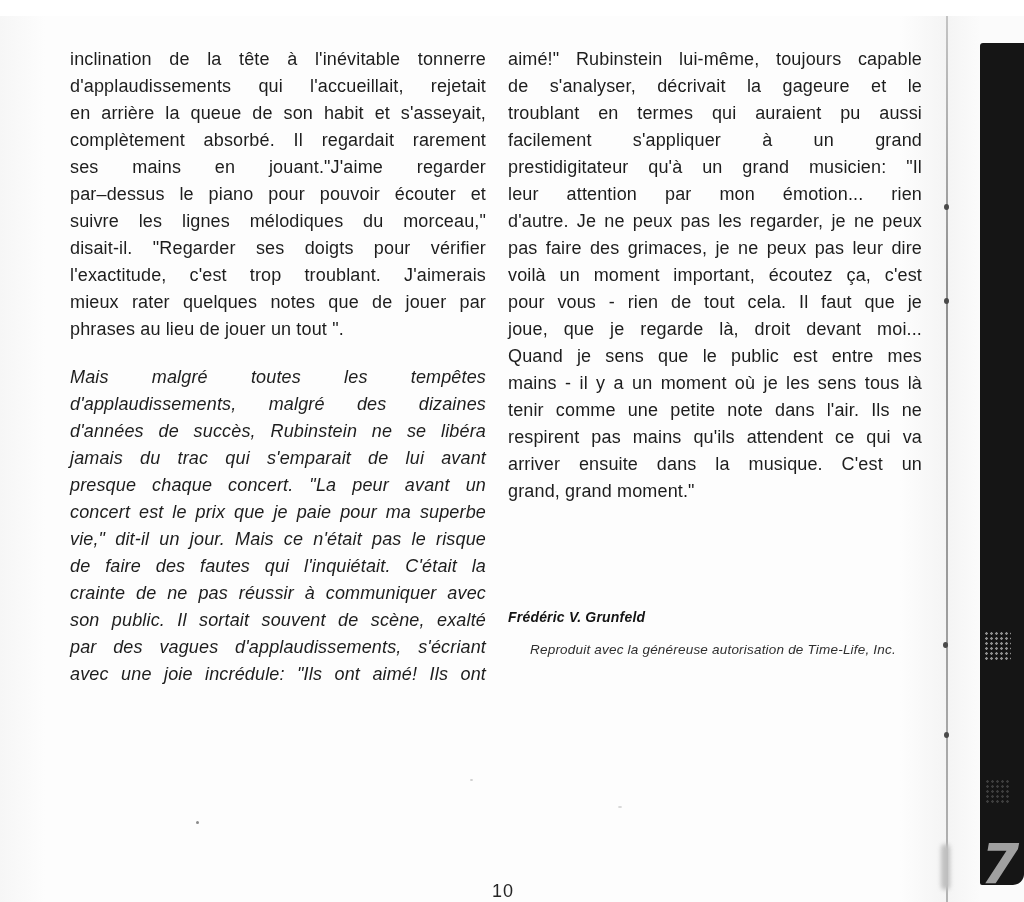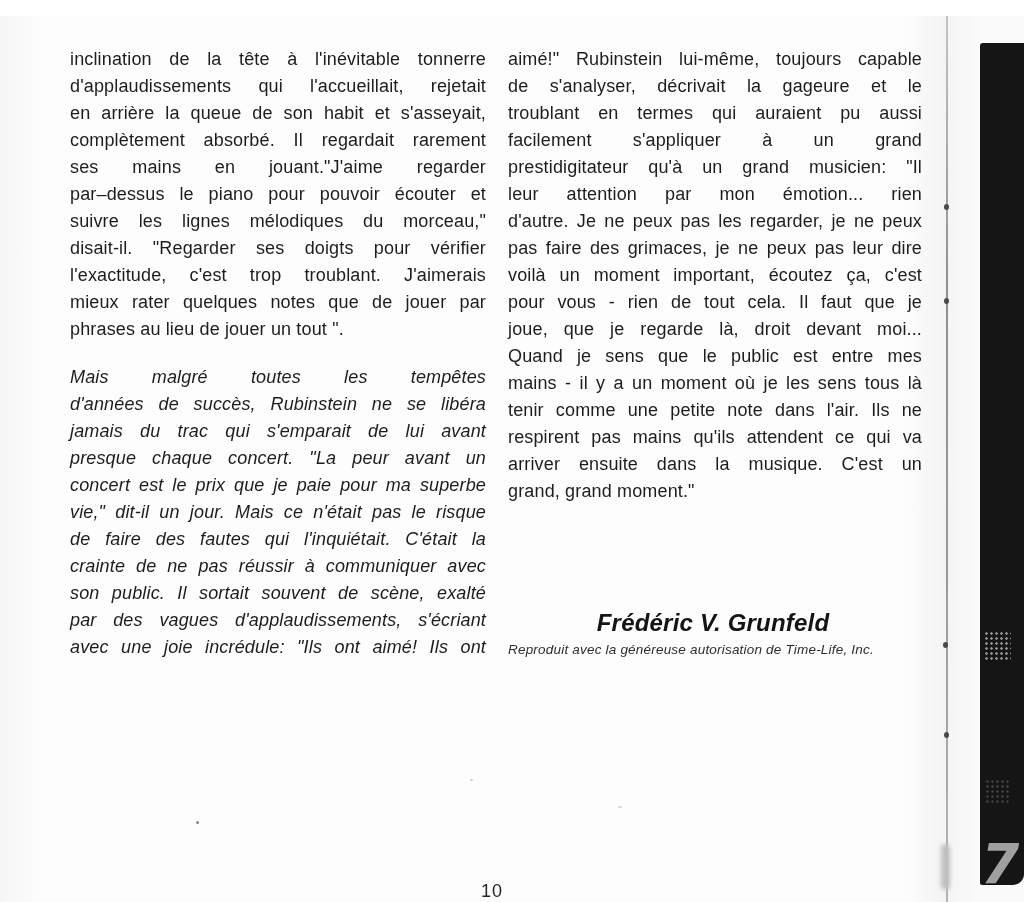--- a/index.html
+++ b/index.html
@@ -24,33 +24,33 @@
     line-height: 27px;
     color: #1d1d1d;
     letter-spacing: 0.15px;
     text-align: justify;
     text-align-last: justify;
     -webkit-font-smoothing: antialiased;
   }
   .line.last { text-align-last: left; }
   .signature {
     position: absolute; left: 508px; top: 593px; width: 410px;
-    text-align: center;
-    font-size: 24px; font-weight: bold; font-style: italic;
+    text-align: left;
+    font-size: 14px; font-weight: bold; font-style: italic;
     color: #141414; letter-spacing: 0.2px;
   }
   .attribution {
     position: absolute; left: 508px; top: 626px; width: 410px;
-    text-align: left;
+    text-align: center;
     font-size: 13.5px; font-style: italic;
     color: #2e2e2e; letter-spacing: 0.2px;
   }
   .page-number {
     position: absolute; left: 470px; top: 865px; width: 44px;
-    text-align: center;
+    text-align: right;
     font-size: 18px; color: #262626; letter-spacing: 1px;
   }
   
   .crease {
     position: absolute; left: 946px; top: 0; width: 2px; height: 902px;
     background: linear-gradient(180deg, #c4c4c4 0%, #8f8f8f 30%, #9c9c9c 65%, #b5b5b5 100%);
   }
   .crease-blob {
     position: absolute; width: 5px; height: 6px;
     background: #4a4a4a; border-radius: 50%;
@@ -105,20 +105,21 @@
         <div class="line">ses mains en jouant."J'aime regarder</div>
         <div class="line">par–dessus le piano pour pouvoir écouter et</div>
         <div class="line">suivre les lignes mélodiques du morceau,"</div>
         <div class="line">disait-il. "Regarder ses doigts pour vérifier</div>
         <div class="line">l'exactitude, c'est trop troublant. J'aimerais</div>
         <div class="line">mieux rater quelques notes que de jouer par</div>
         <div class="line last">phrases au lieu de jouer un tout ".</div>
       </div>
     <div class="paragraph">
         <div class="line">Mais malgré toutes les tempêtes</div>
+        <div class="line">d'applaudissements, malgré des dizaines</div>
         <div class="line">d'années de succès, Rubinstein ne se libéra</div>
         <div class="line">jamais du trac qui s'emparait de lui avant</div>
         <div class="line">presque chaque concert. "La peur avant un</div>
         <div class="line">concert est le prix que je paie pour ma superbe</div>
         <div class="line">vie," dit-il un jour. Mais ce n'était pas le risque</div>
         <div class="line">de faire des fautes qui l'inquiétait. C'était la</div>
         <div class="line">crainte de ne pas réussir à communiquer avec</div>
         <div class="line">son public. Il sortait souvent de scène, exalté</div>
         <div class="line">par des vagues d'applaudissements, s'écriant</div>
         <div class="line">avec une joie incrédule: "Ils ont aimé! Ils ont</div>

